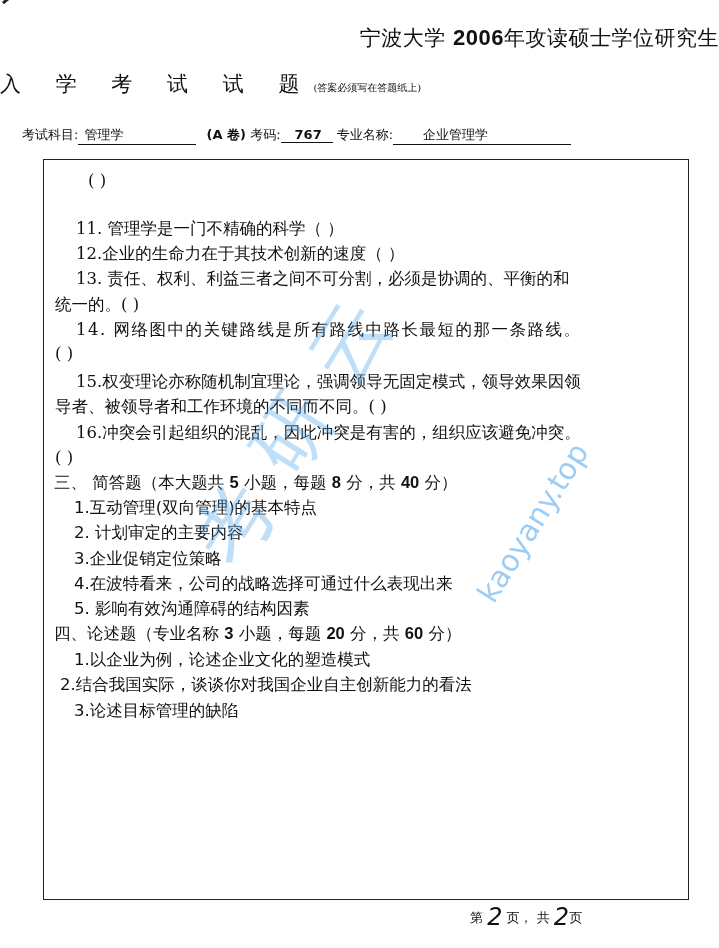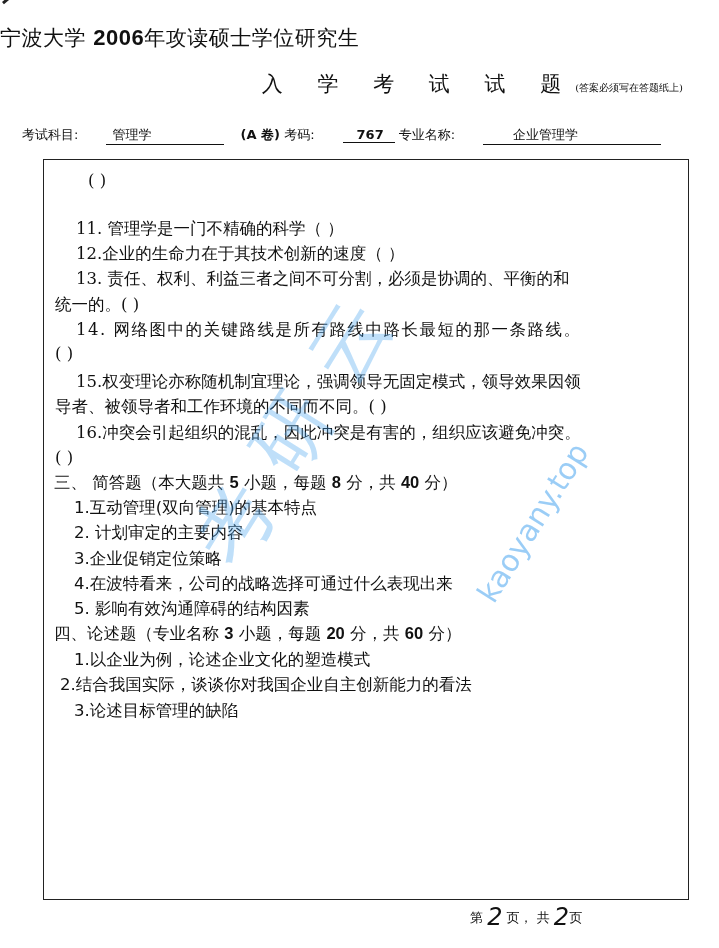--- a/index.html
+++ b/index.html
@@ -1,25 +1,25 @@
 <!DOCTYPE html>
 <html><head>
 <meta charset="utf-8">
 <style>
   html,body{margin:0;padding:0;background:#fff;}
   body{width:719px;height:948px;position:relative;overflow:hidden;
        font-family:"DejaVu Serif","Liberation Serif",serif;color:#111;}
   .scan-mark{position:absolute;left:2px;top:2px;width:22px;height:3px;background:#222;transform:rotate(-40deg);transform-origin:left top;}
-  .title1{position:absolute;top:24px;left:0;width:719px;text-align:left;font-size:21px;letter-spacing:0.5px;}
+  .title1{position:absolute;top:24px;left:0;width:719px;text-align:right;font-size:21px;letter-spacing:0.5px;}
   .title1 b{font-family:"Liberation Sans",sans-serif;font-weight:bold;font-size:22px;}
-  .title2{position:absolute;top:70px;left:0;width:683px;text-align:right;font-size:21px;}
+  .title2{position:absolute;top:70px;left:0;width:683px;text-align:left;font-size:21px;}
   .title2 .spaced{letter-spacing:14px;}
   .title2 .note{font-size:10px;letter-spacing:0;}
   .meta{position:absolute;top:126px;left:22px;font-size:13px;font-family:"DejaVu Sans",sans-serif;white-space:nowrap;}
-  .meta .u{display:inline-block;border-bottom:1.5px solid #111;padding:0 0 0 6px;margin-left:28px;}
+  .meta .u{display:inline-block;border-bottom:1.5px solid #111;padding:0 0 0 6px;}
   .meta .b{font-weight:bold;}
   .box{position:absolute;left:43px;top:159px;width:646px;height:741px;border:1.6px solid #222;box-sizing:border-box;}
   .line{position:absolute;font-size:16.5px;white-space:nowrap;}
   .sec{font-family:"DejaVu Sans",sans-serif;font-size:16.5px;}
   .sec b{font-family:"Liberation Sans",sans-serif;font-weight:bold;}
   .footer{position:absolute;top:903px;left:470px;font-size:13px;font-family:"DejaVu Sans",sans-serif;white-space:nowrap;}
   .footer .hw{font-family:"DejaVu Sans",sans-serif;font-size:24px;font-style:italic;font-weight:300;vertical-align:-3px;}
   .wm{position:absolute;color:#4aa6f0;opacity:0.55;font-family:"DejaVu Sans",sans-serif;pointer-events:none;}
 </style>
 </head>
@@ -31,21 +31,21 @@
   <span>宁波大学</span>
   <b>2006</b><span>年攻读硕士学位研究生</span>
 </div>
 
 <div class="title2">
   <span class="spaced">入 学 考 试 试 题</span><span class="note">(答案必须写在答题纸上)</span>
 </div>
 
 <div class="meta">
   <span>考试科目:</span><span class="u" style="width:112px">管理学</span>
-  <span class="b" style="margin-left:12px">(A 卷)</span>
+  <span class="b" style="margin-left:6px">(A 卷)</span>
   <span style="">考码:</span><span class="u b" style="width:52px;padding-left:14px;box-sizing:border-box">767</span>
   <span style="">专业名称:</span><span class="u" style="width:178px;padding-left:30px;box-sizing:border-box">企业管理学</span>
 </div>
 
 <div class="box"></div>
 
 <div class="line" style="left:88px;top:171px">(          )</div>
 
 <div class="line" style="left:76px;top:218px">11.  管理学是一门不精确的科学（    ）</div>
 <div class="line" style="left:76px;top:243px">12.企业的生命力在于其技术创新的速度（    ）</div>

